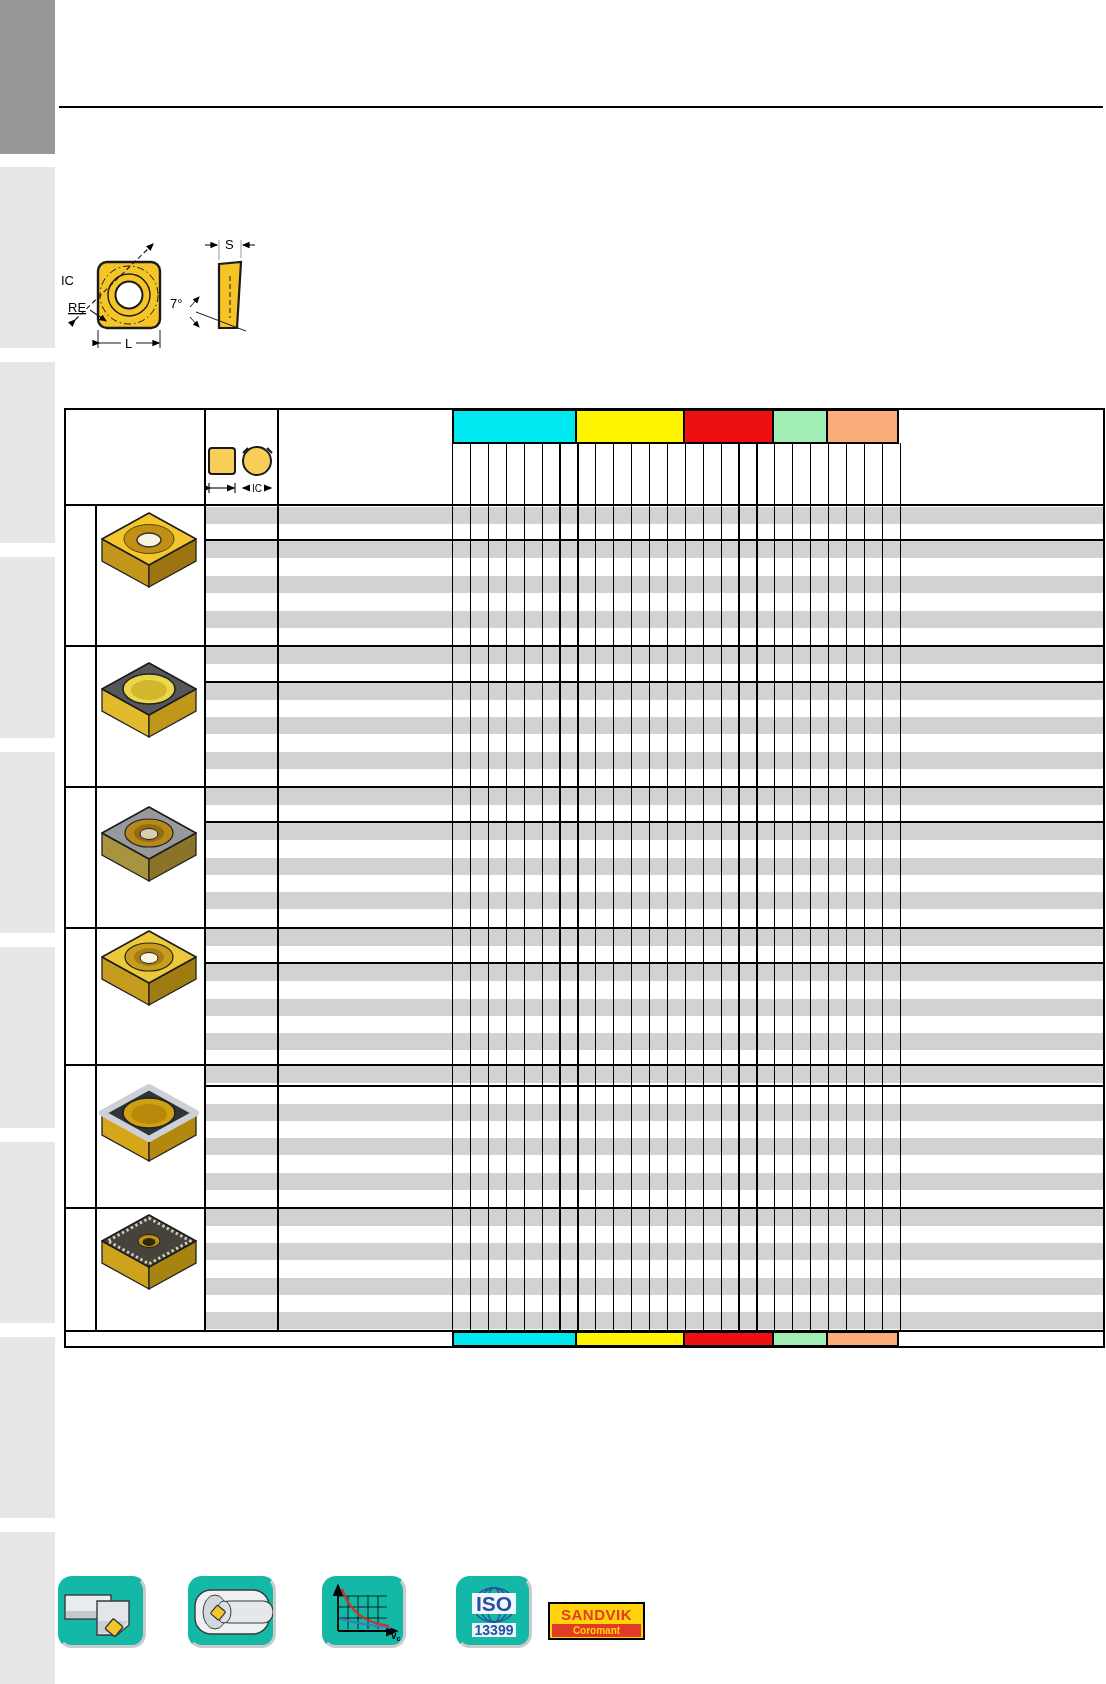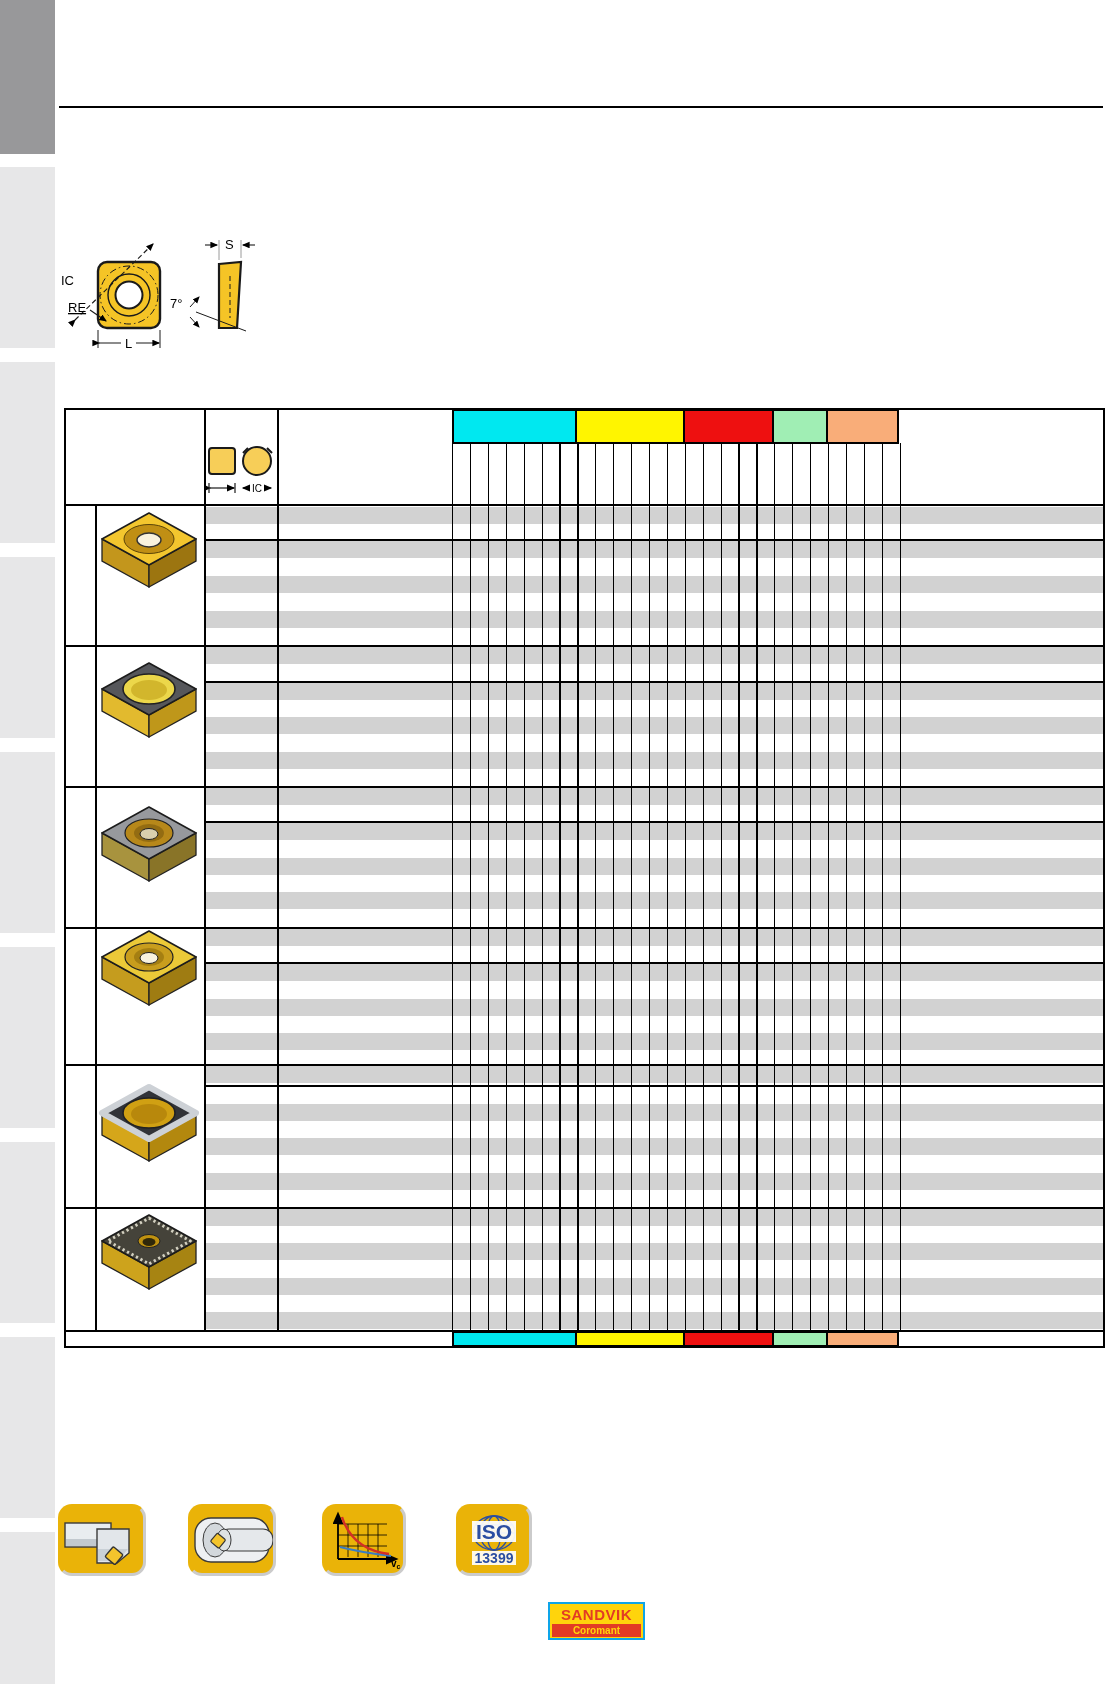--- a/index.html
+++ b/index.html
@@ -1,26 +1,26 @@
 <!DOCTYPE html>
 <html><head>
 <meta charset="utf-8">
 <style>
   html,body{margin:0;padding:0;background:#fff;}
   .page{position:relative;width:1106px;height:1684px;background:#fff;overflow:hidden;
         font-family:"Liberation Sans",sans-serif;}
   .abs{position:absolute;}
   .rule{position:absolute;background:#000;}
   svg text{font-family:"Liberation Sans",sans-serif;}
-  .card{position:absolute;top:1504px;height:72px;background:#eab308;
+  .card{position:absolute;top:1576px;height:72px;background:#14b8a6;
         border:3px solid transparent;border-right-color:#cbcbcb;border-bottom-color:#cbcbcb;
         border-radius:14px;box-sizing:border-box;}
   .card svg{display:block;margin:2px auto 0 auto;}
   .sandvik{position:absolute;left:548px;top:1602px;width:97px;height:38px;
-        border:2px solid #0ea5e9;box-sizing:border-box;background:#ffd40c;}
+        border:2px solid #000000;box-sizing:border-box;background:#ffd40c;}
   .sandvik-top{height:20px;line-height:21px;text-align:center;color:#e23b25;
         font-weight:bold;font-size:15px;letter-spacing:0.5px;}
   .sandvik-bottom{height:13px;line-height:13px;margin:0 2px 2px 2px;background:#e23b25;
         color:#ffd40c;text-align:center;font-weight:bold;font-size:10px;}
 </style>
 </head>
 <body>
 
 <div class="page">
 

